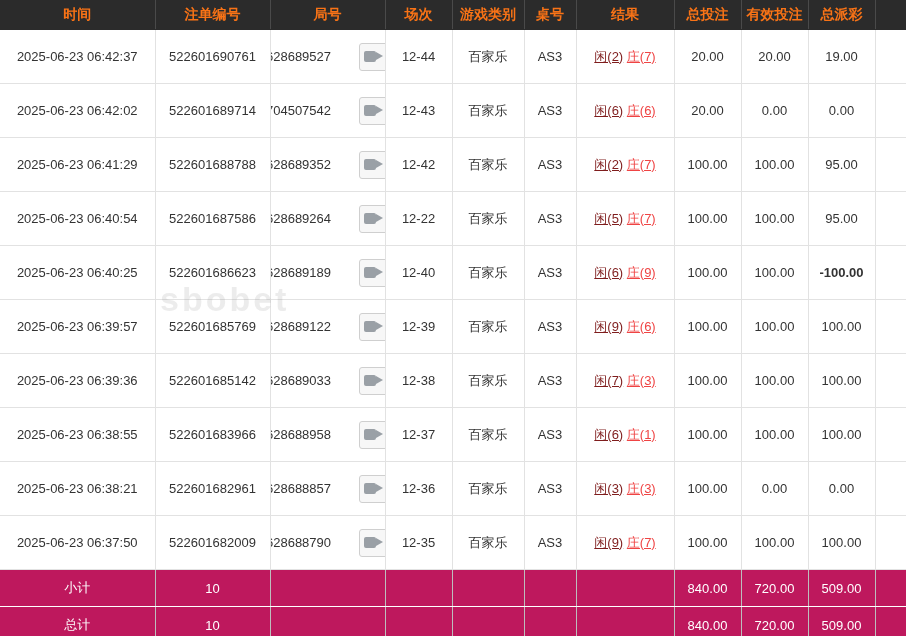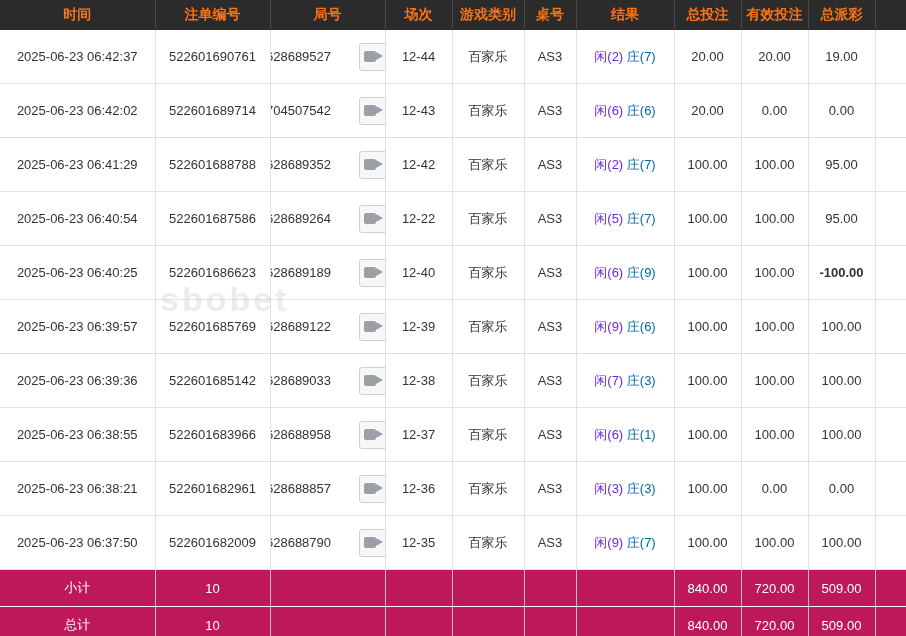--- a/index.html
+++ b/index.html
@@ -94,22 +94,22 @@
     position: absolute;
     left: 16px;
     top: 8px;
     width: 0;
     height: 0;
     border-top: 4px solid transparent;
     border-bottom: 4px solid transparent;
     border-left: 7px solid #9aa0a6;
   }
   .result-cell span { white-space: nowrap; }
-  .res-player { color: #6d28d9; }
-  .res-banker { color: #0369a1; }
+  .res-player { color: #7f1d1d; text-decoration: underline; }
+  .res-banker { color: #ef4444; text-decoration: underline; }
   .amt-blue { color: #2f6fd0; }
   .amt-red  { color: #e03030; font-weight: bold; }
   .amt-plain { color: #333333; }
 
   tr.summary-row td {
     background: #be185d;
     color: #ffffff;
     height: 36px;
     font-size: 13px;
     border-right: 1px solid #bdbdbd;

